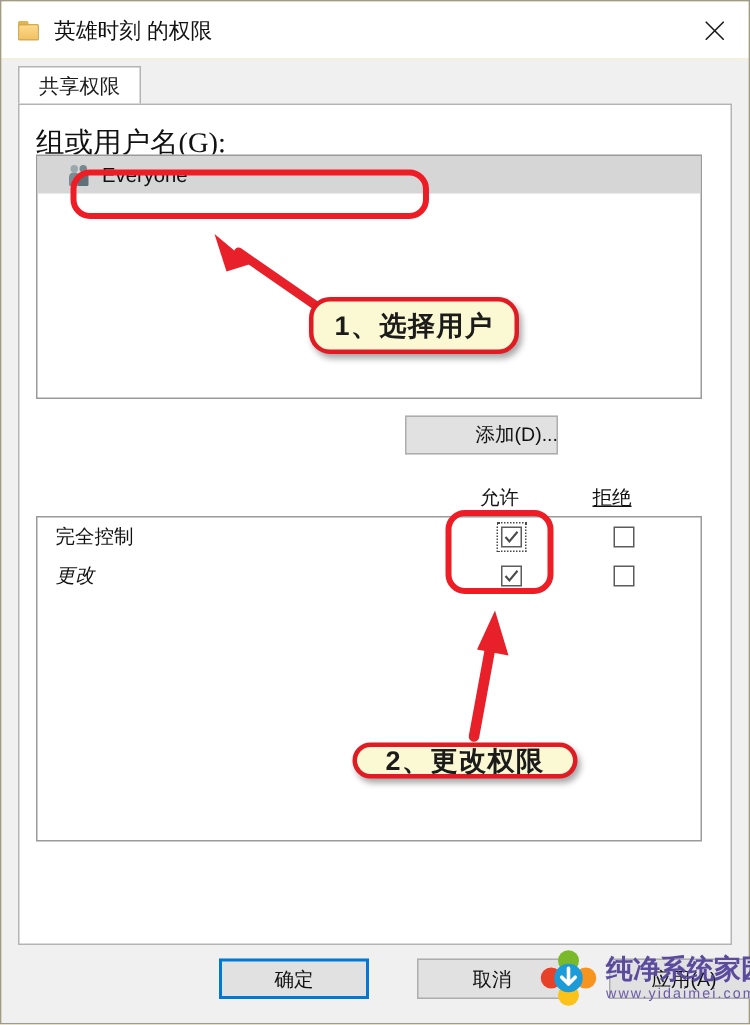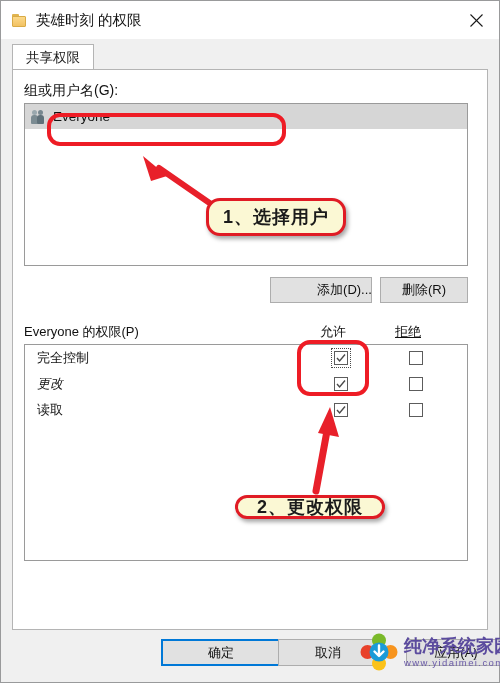--- a/index.html
+++ b/index.html
@@ -115,38 +115,39 @@
     top: 30px;
     right: 11px;
     bottom: 52px;
     background: #ffffff;
     border: 1px solid #b4b4b4;
     box-sizing: border-box;
   }
 
   .field-label {
     position: absolute;
-    font-size: 14px;
+    font-size: 19px;
     color: #111;
     white-space: nowrap;
+    font-family: Liberation Serif, serif;
   }
 
   
   .listbox {
     position: absolute;
     background: #ffffff;
     border: 1px solid #9a9a9a;
     box-sizing: border-box;
     overflow: hidden;
   }
   .list-row {
     height: 25px;
     display: flex;
     align-items: center;
-    padding-left: 6px;
+    padding-left: 21px;
     background: #d6d6d6;
     font-size: 13.5px;
     color: #111;
   }
   .users-icon {
     width: 16px; height: 14px;
     position: relative;
     margin-right: 6px;
     flex: none;
   }
@@ -329,25 +330,21 @@
             <span class="p1"></span>
               <span class="p2"></span>
           </span>
           <span>Everyone</span>
         </div>
       </div>
 
       <div class="btn" style="left:257px; top:207px; width:102px; height:26px;padding-left:47px;">
         <span>添加(D)...</span>
       </div>
-      <div class="btn" style="left:367px; top:207px; width:88px; height:26px;">
-        <span>删除(R)</span>
-      </div>
-
-      <div class="perm-header" style="left:11px; top:253px;">Everyone 的权限(P)</div>
+
       <div class="perm-header" style="left:307px; top:253px;">允许</div>
       <div class="perm-header" style="left:382px; top:253px;text-decoration:underline;">拒绝</div>
 
       <div class="permbox" style="left:11px; top:274px; width:444px; height:217px;">
 
         <div class="perm-row" style="top:0px;">
           <span class="perm-name">完全控制</span>
           <span class="cbx focus-ring" style="left:309px;">
             <svg width="12" height="12" viewBox="0 0 12 12">
               <polyline points="2,6 4.6,9 10,2.5" fill="none" stroke="#4a4a4a" stroke-width="1.4"></polyline>
@@ -359,33 +356,24 @@
         <div class="perm-row" style="top:26px;font-style:italic;">
           <span class="perm-name">更改</span>
           <span class="cbx" style="left:309px;">
             <svg width="12" height="12" viewBox="0 0 12 12">
               <polyline points="2,6 4.6,9 10,2.5" fill="none" stroke="#4a4a4a" stroke-width="1.4"></polyline>
             </svg>
           </span>
           <span class="cbx" style="left:384px;"></span>
         </div>
 
-        <div class="perm-row" style="top:52px;">
-          <span class="perm-name">读取</span>
-          <span class="cbx" style="left:309px;">
-            <svg width="12" height="12" viewBox="0 0 12 12">
-              <polyline points="2,6 4.6,9 10,2.5" fill="none" stroke="#4a4a4a" stroke-width="1.4"></polyline>
-            </svg>
-          </span>
-          <span class="cbx" style="left:384px;"></span>
-        </div>
       </div>
     </div>
 
-    <div class="btn default" style="left:160px; top:600px; width:120px; height:27px;">
+    <div class="btn default" style="left:145px; top:600px; width:100px; height:27px;">
       <span>确定</span>
     </div>
     <div class="btn" style="left:277px; top:600px; width:100px; height:27px;text-align:right;">
       <span>取消</span>
     </div>
     <div class="btn" style="left:405px; top:600px; width:100px; height:27px;">
       <span>应用(A)</span>
     </div>
   </div>
 </div>

